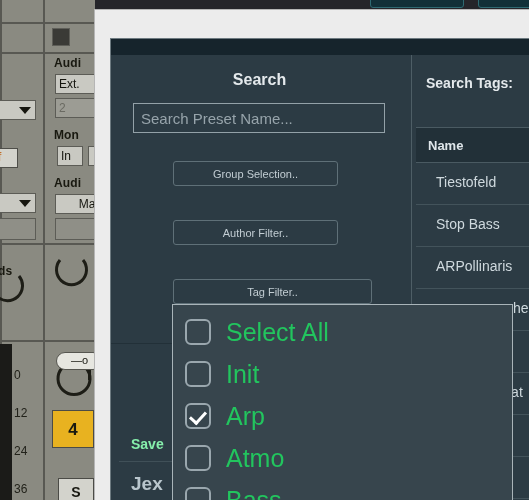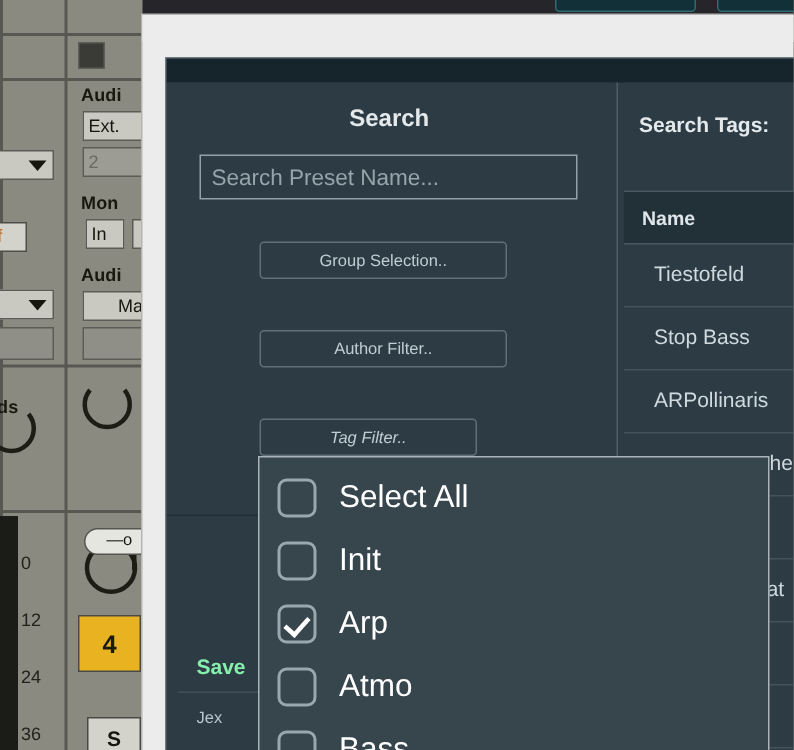--- a/index.html
+++ b/index.html
@@ -219,24 +219,25 @@
 
   
   .save-head {
     position: absolute;
     font-size: 14px;
     color: #86efac;
     font-weight: bold;
   }
   .plist-row {
     position: absolute;
-    font-size: 11px;
+    font-size: 19px;
     color: #b9c6cd;
     white-space: nowrap;
     overflow: hidden;
+    font-weight: bold;
   }
   .plist-sep {
     position: absolute;
     height: 1px;
     background: #405058;
   }
 
   
   .tags-col {
     position: absolute;
@@ -318,22 +319,22 @@
     content: "";
     position: absolute;
     left: 6px; top: 3px;
     width: 7px; height: 13px;
     border: solid #ffffff;
     border-width: 0 3px 3px 0;
     transform: rotate(42deg);
   }
   .tag-label {
     margin-left: 15px;
-    font-size: 21px;
-    color: #ffffff;
+    font-size: 25px;
+    color: #22c55e;
     white-space: nowrap;
   }
 </style>
 </head>
 <body>
 
 <div id="root">
 
   <div class="daw">
 
@@ -419,21 +420,21 @@
       <div class="search-col">
 
         <div class="panel-title" style="top:16px;">Search</div>
 
         <input class="search-input" style="left: 22px; top: 48px; width: 252px; height: 30px;" placeholder="Search Preset Name...">
 
         <button class="filter-btn" style="left:62px;top:106px;width:165px;height:25px;">Group Selection..</button>
 
         <button class="filter-btn" style="left:62px;top:165px;width:165px;height:25px;">Author Filter..</button>
 
-        <button class="filter-btn" style="left:62px;top:224px;width:145px;height:25px;font-style:italic;">Tag Filter..</button>
+        <button class="filter-btn" style="left:62px;top:224px;width:199px;height:25px;">Tag Filter..</button>
 
         <div class="section-divider" style="left:0;top:288px;width:297px;"></div>
 
         <div class="save-head" style="left:20px;top:381px;">Save</div>
         <div class="plist-sep" style="left:8px;top:406px;width:280px;"></div>
         <div class="plist-row" style="left:20px;top:418px;">Jex</div>
 
       </div>
 
       <div style="position:absolute;left:300px;top:16px;width:1px;height:456px;background:#4e5e66;"></div>

